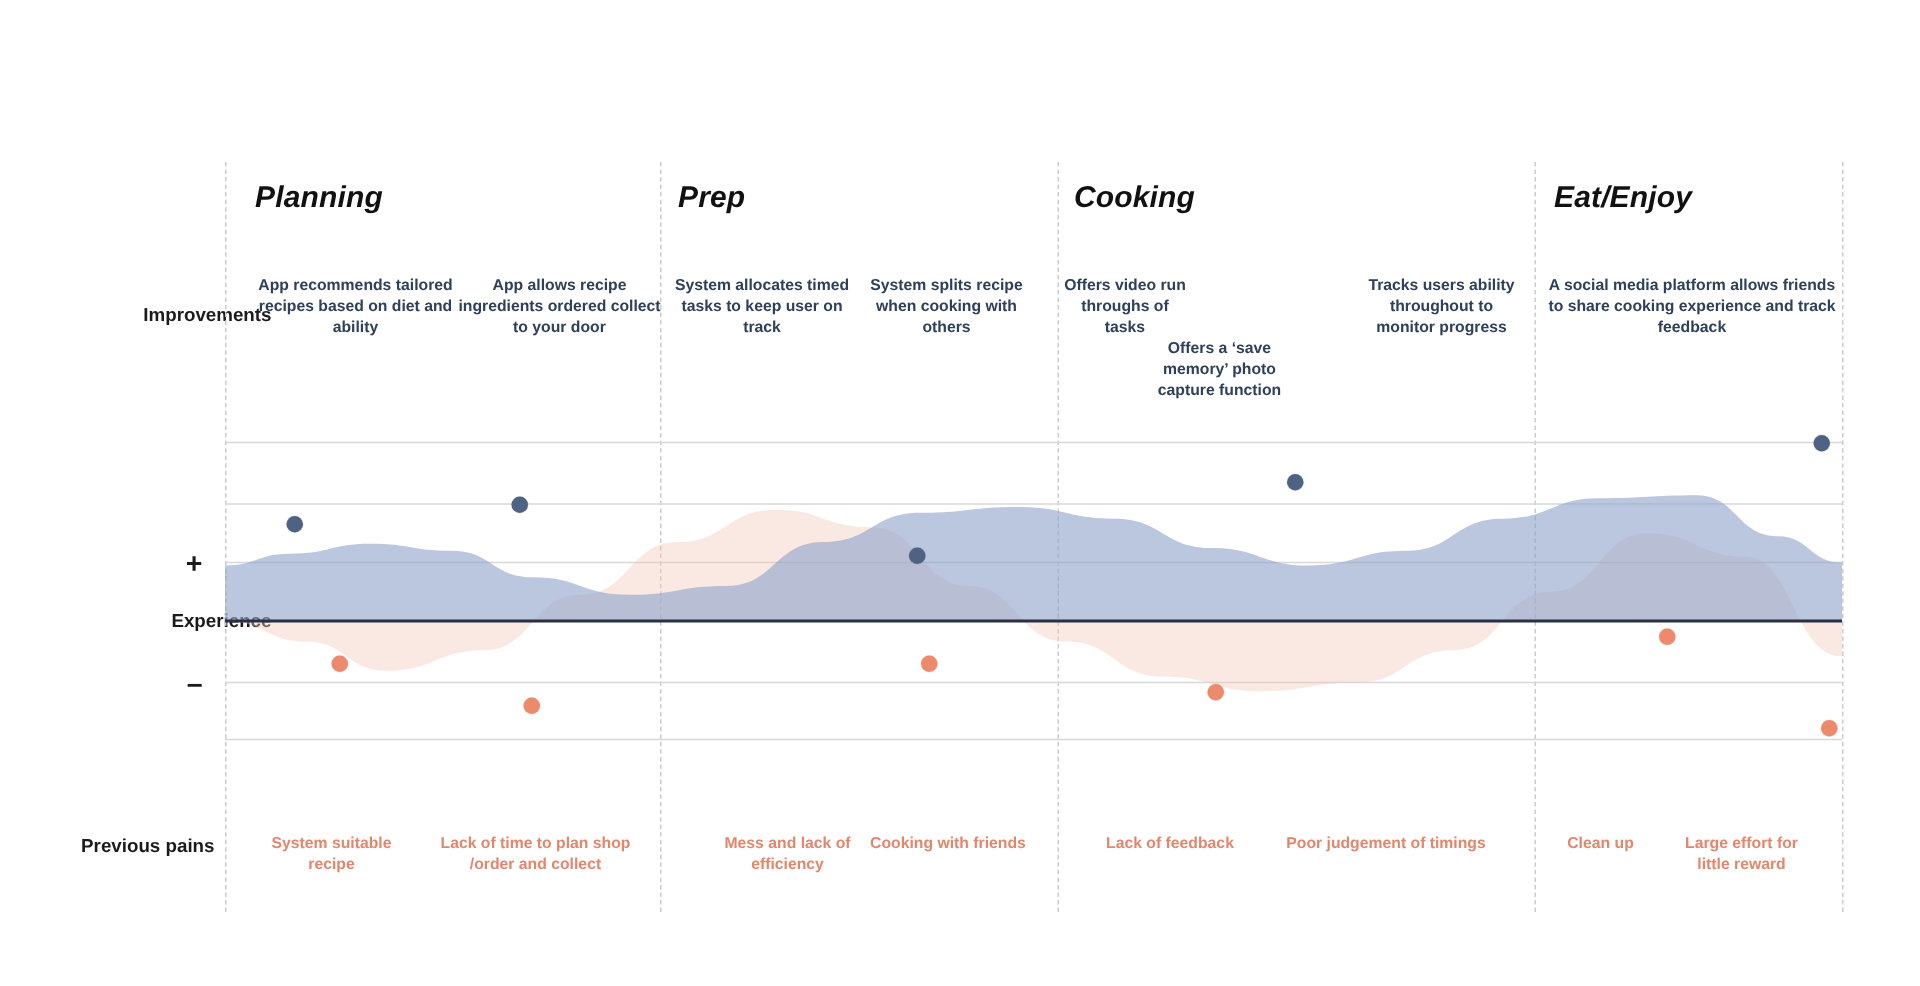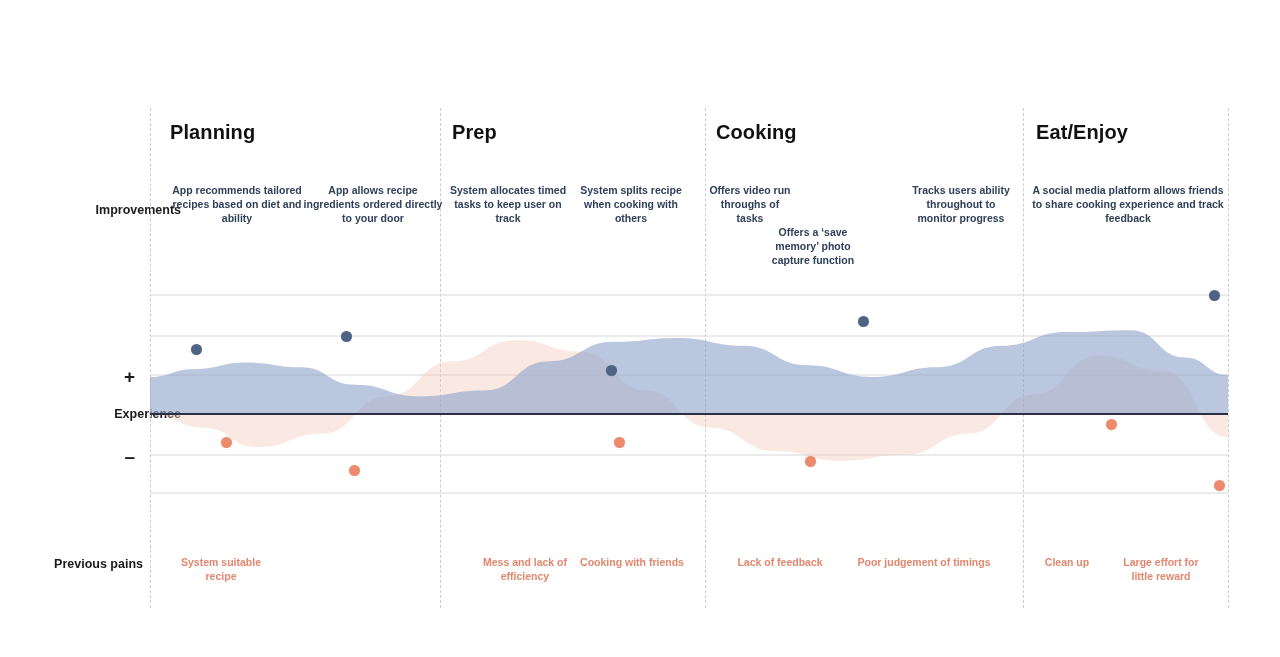--- a/index.html
+++ b/index.html
@@ -93,20 +93,21 @@
 
   
   .stage-title {
     position: absolute;
     top: 121px;
     font-size: 20px;
     font-weight: bold;
     color: #111111;
     letter-spacing: .1px;
     white-space: nowrap;
+    font-style: italic;
   }
 
   
   .note {
     position: absolute;
     font-size: 10.5px;
     font-weight: bold;
     line-height: 1.32;
     text-align: center;
   }
@@ -147,29 +148,30 @@
   <div class="col-divider" style="left:705px"></div>
   <div class="col-divider" style="left:1023px"></div>
   <div class="col-divider" style="left:1228px"></div>
 
   <div class="stage-title" style="left:170px">Planning</div>
   <div class="stage-title" style="left:452px">Prep</div>
   <div class="stage-title" style="left:716px">Cooking</div>
   <div class="stage-title" style="left:1036px">Eat/Enjoy</div>
 
   <div class="note improvement" style="left:168px; width:138px;">App recommends tailored recipes based on diet and ability</div>
-  <div class="note improvement" style="left:303px; width:140px;">App allows recipe ingredients ordered directly to your door</div>
+  <div class="note improvement" style="left:303px; width:140px;">App allows recipe ingredients ordered collect to your door</div>
   <div class="note improvement" style="left:448px; width:120px;">System allocates timed tasks to keep user on track</div>
   <div class="note improvement" style="left:570px; width:122px;">System splits  recipe when cooking with others</div>
   <div class="note improvement" style="left:706px; width:88px;">Offers video run throughs of tasks</div>
   <div class="note improvement" style="left:765px; width:96px;margin-top:42px;">Offers a ‘save memory’ photo capture function</div>
   <div class="note improvement" style="left:906px; width:110px;">Tracks users ability throughout to monitor progress</div>
   <div class="note improvement" style="left:1032px; width:192px;">A social media platform allows friends to share cooking experience and track feedback</div>
 
   <div class="note pain" style="left:166px; width:110px;">System suitable recipe</div>
+  <div class="note pain" style="left:285px; width:144px;">Lack of time to plan shop /order and collect</div>
   <div class="note pain" style="left:470px; width:110px;">Mess and lack of efficiency</div>
   <div class="note pain" style="left:580px; width:104px;">Cooking with friends</div>
   <div class="note pain" style="left:718px; width:124px;">Lack of feedback</div>
   <div class="note pain" style="left:848px; width:152px;">Poor judgement of timings</div>
   <div class="note pain" style="left:1024px; width:86px;">Clean up</div>
   <div class="note pain" style="left:1112px; width:98px;">Large effort  for little reward</div>
 
   <div id="chart">
     <svg id="curve-svg" width="1078" height="255" viewBox="0 0 1078 255" preserveAspectRatio="none">
       <g id="gridlines">

